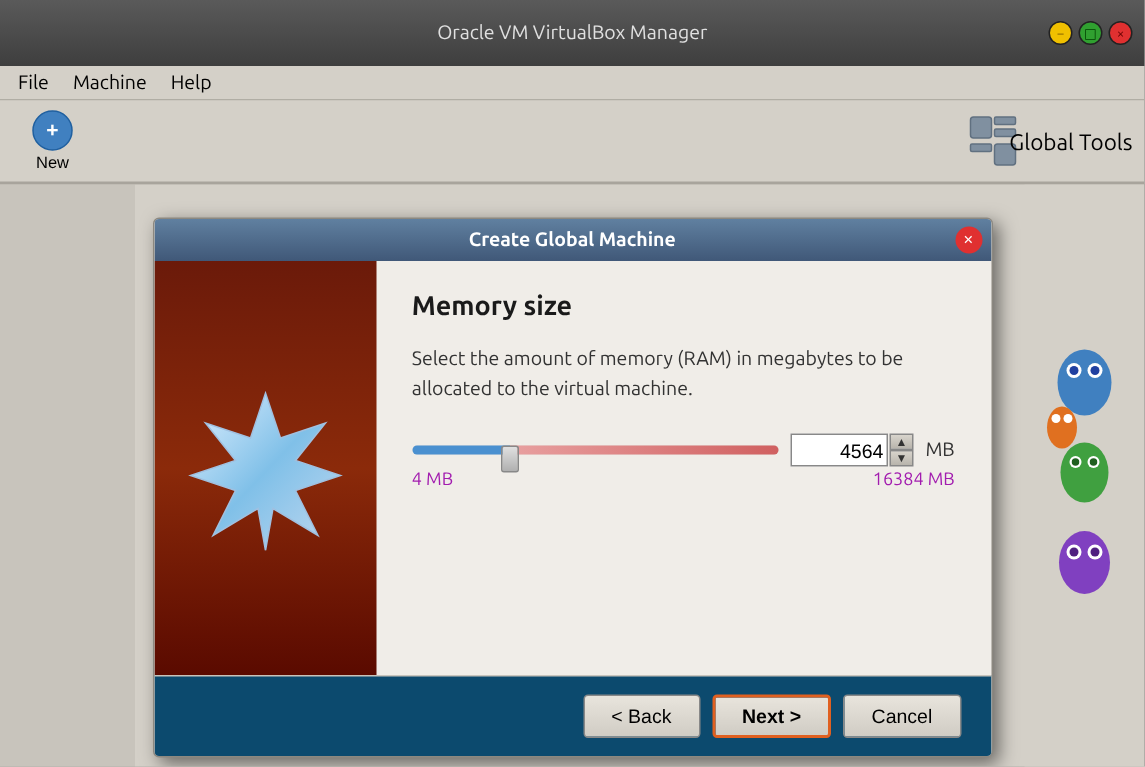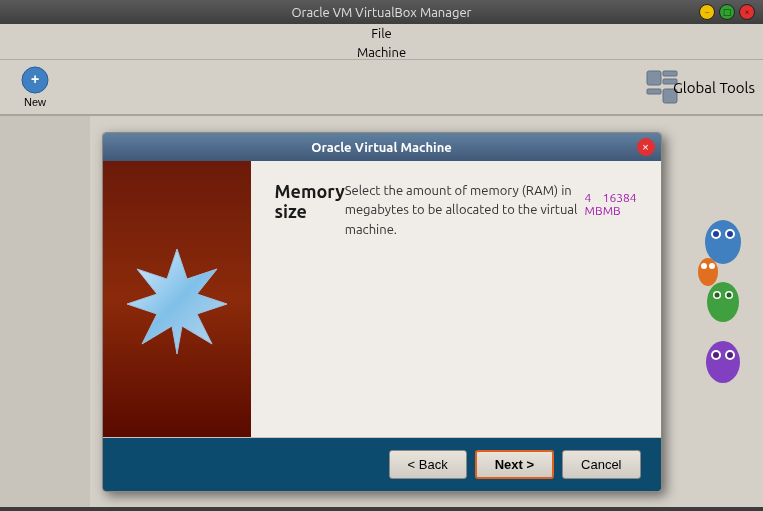--- a/index.html
+++ b/index.html
@@ -9,21 +9,21 @@
       height: 511px;
       overflow: hidden;
       font-family: 'Ubuntu', 'DejaVu Sans', sans-serif;
       font-size: 13px;
       background: #3c3c3c;
     }
 
     
     .title-bar {
       background: linear-gradient(to bottom, #5a5a5a, #3e3e3e);
-      height: 24px;
+      height: 44px;
       display: flex;
       align-items: center;
       justify-content: center;
       position: relative;
     }
     .title-bar-text {
       color: #e0e0e0;
       font-size: 13px;
       font-weight: normal;
     }
@@ -54,26 +54,25 @@
       background: #d4d0c8;
       width: 100%;
       height: calc(100% - 28px);
       display: flex;
       flex-direction: column;
     }
 
     
     .menu-bar {
       background: #d4d0c8;
-      height: 36px;
+      height: 23px;
       display: flex;
       align-items: center;
       padding: 0 4px;
       border-bottom: 1px solid #b0ada4;
-      flex-direction: column;
     }
     .menu-item {
       padding: 2px 8px;
       font-size: 13px;
       cursor: pointer;
       border-bottom: 1px solid transparent;
     }
 
     
     .toolbar {
@@ -211,22 +210,22 @@
     .starburst {
       width: 110px;
       height: 110px;
     }
 
     
     .dialog-content {
       flex: 1;
       padding: 20px 24px;
       display: flex;
-      flex-direction: row;
-      gap: 0;
+      flex-direction: column;
+      gap: 12px;
     }
 
     .dialog-section-title {
       font-size: 18px;
       font-weight: bold;
       color: #1a1a1a;
       margin-bottom: 4px;
     }
 
     .dialog-description {
@@ -449,21 +448,21 @@
         <ellipse cx="20" cy="60" rx="10" ry="14" fill="#e07020"></ellipse>
         <circle cx="16" cy="54" r="3" fill="white"></circle>
         <circle cx="24" cy="54" r="3" fill="white"></circle>
       </svg>
     </div>
 
     <div class="modal-overlay">
       <div class="dialog">
 
         <div class="dialog-title-bar">
-          <span class="dialog-title">Oracle Virtual Machine</span>
+          <span class="dialog-title">Create Global Machine</span>
           <button class="dialog-close-btn">×</button>
         </div>
 
         <div class="dialog-body">
 
           <div class="dialog-image-panel">
             <svg class="starburst" viewBox="0 0 110 110">
               <polygon points="55,5 65,35 95,25 75,50 105,60 75,70 90,100 60,82 55,110 50,82 20,100 35,70 5,60 35,50 15,25 45,35" fill="url(#starGrad)" stroke="#a0c0e0" stroke-width="1"></polygon>
               <defs>
                 <linearGradient id="starGrad" x1="0%" y1="0%" x2="100%" y2="100%">
@@ -476,20 +475,37 @@
           </div>
 
           <div class="dialog-content">
 
             <div class="dialog-section-title">Memory size</div>
 
             <div class="dialog-description">Select the amount of memory (RAM) in megabytes to be allocated to the virtual machine.</div>
 
 
             <div class="slider-container">
+              <div class="slider-row">
+                <div class="slider-wrapper">
+                  <div class="slider-track" style="background:#e0ddd8;">
+                    <div class="slider-fill" style="width:27%;"></div>
+                    <div class="slider-remaining" style="left:27%; right:0; width:73%; border-radius: 0 3px 3px 0;"></div>
+                    <div class="slider-thumb" style="left:27%;"></div>
+                  </div>
+                </div>
+                <div class="spinbox-container">
+                  <input type="text" class="slider-input" value="4564" style="">
+                  <div class="spinbox-buttons">
+                    <button class="spinbox-btn">▲</button>
+                    <button class="spinbox-btn">▼</button>
+                  </div>
+                </div>
+                <span class="slider-unit">MB</span>
+              </div>
               <div class="slider-labels">
                 <span>4 MB</span>
                 <span>16384 MB</span>
               </div>
             </div>
 
           </div>
         </div>
 
         <div class="dialog-footer">

